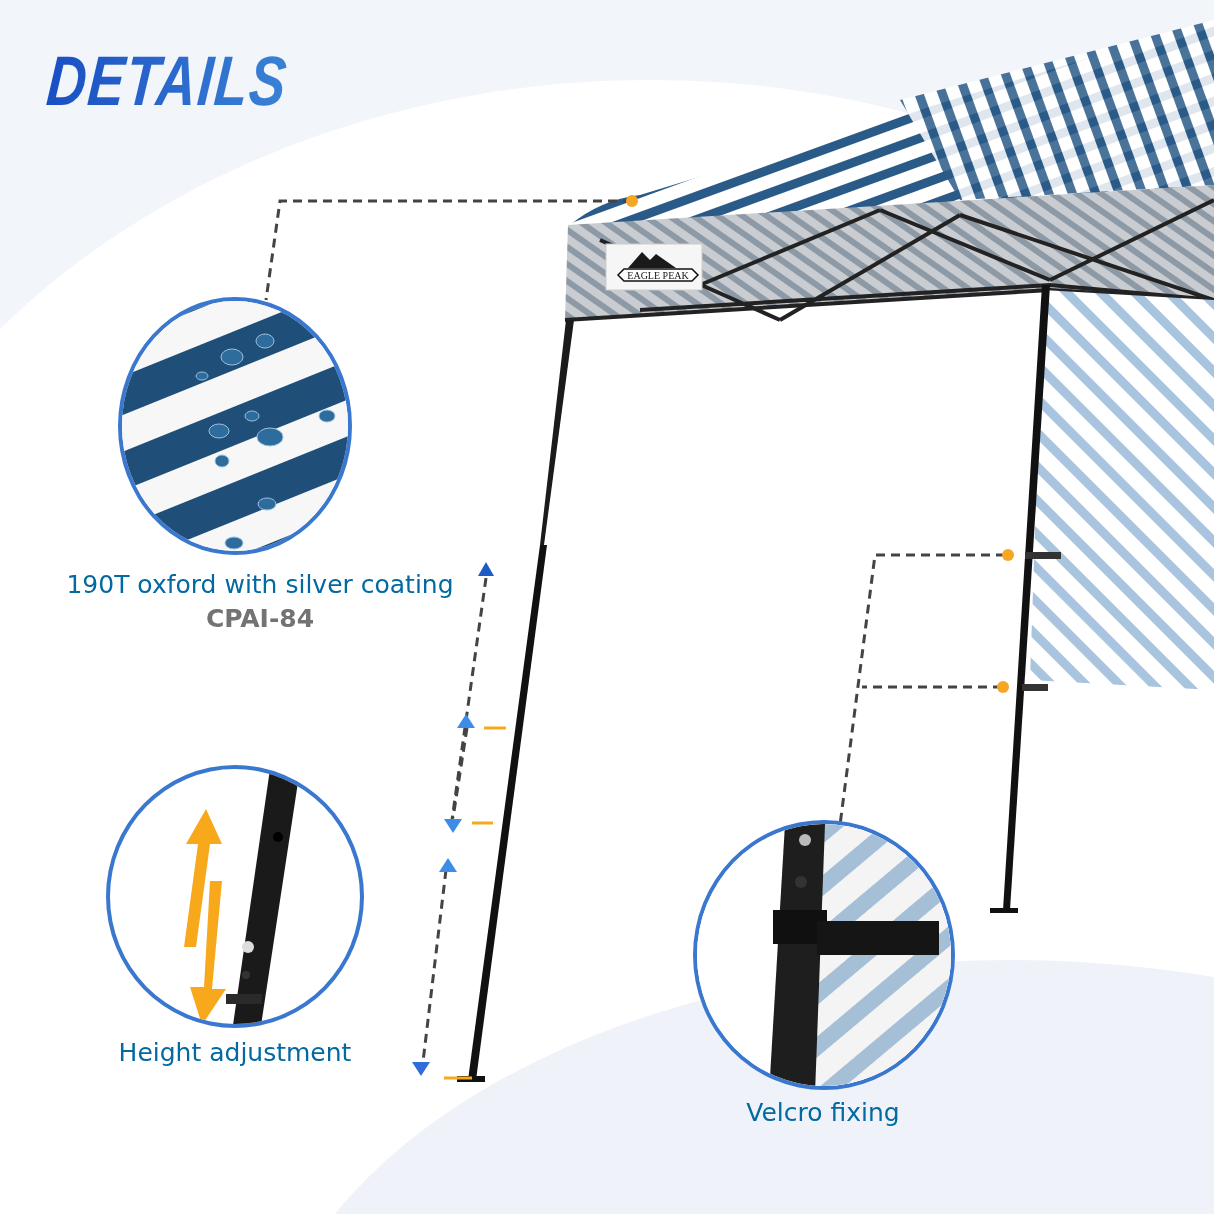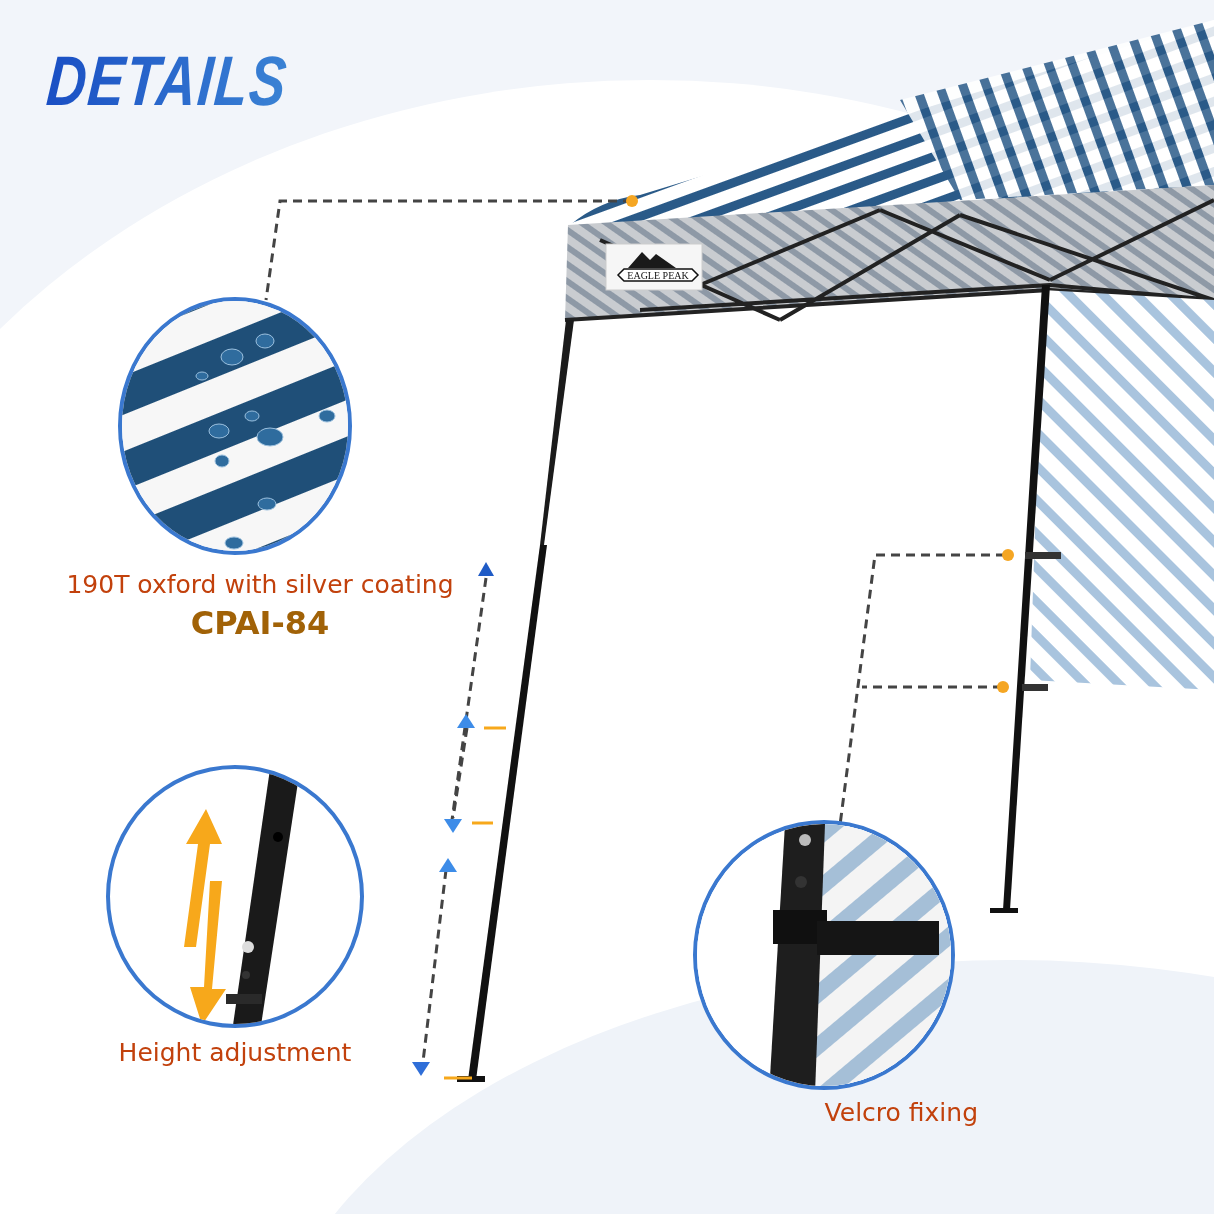--- a/index.html
+++ b/index.html
@@ -2,22 +2,22 @@
 <html><head>
 <meta charset="utf-8">
 <style>
   html,body{margin:0;padding:0;}
   body{width:1214px;height:1214px;position:relative;overflow:hidden;background:#f2f5fa;font-family:"DejaVu Sans","Liberation Sans",sans-serif;}
   .bg-white-blob{position:absolute;left:-200px;top:80px;width:1700px;height:1400px;border-radius:50%;background:#ffffff;}
   .bg-bottom-blob{position:absolute;left:260px;top:960px;width:1500px;height:900px;border-radius:50%;background:#eff3f9;}
   .title{position:absolute;left:50px;top:46px;font-family:"Liberation Sans",sans-serif;font-weight:700;font-style:italic;font-size:70px;letter-spacing:2px;color:#1c55c8;transform:scaleX(0.78) skewX(-6deg);transform-origin:left top;line-height:1;
     background:linear-gradient(90deg,#1a4fc4,#3a82d4);-webkit-background-clip:text;background-clip:text;-webkit-text-fill-color:transparent;}
   .circle{position:absolute;border:4px solid #3a78cf;border-radius:50%;overflow:hidden;background:#fff;box-sizing:border-box;}
-  .label{position:absolute;color:#c2410c;font-size:25px;font-weight:500;text-align:center;white-space:nowrap;}
-  .label-accent{position:absolute;color:#a16207;font-size:32px;font-weight:700;text-align:center;}
+  .label{position:absolute;color:#0369a1;font-size:25px;font-weight:500;text-align:center;white-space:nowrap;}
+  .label-accent{position:absolute;color:#737373;font-size:25px;font-weight:700;text-align:center;}
   svg{position:absolute;left:0;top:0;}
 </style>
 </head>
 <body>
 
 <div class="bg-white-blob"></div>
 <div class="bg-bottom-blob"></div>
 
 <div class="title">DETAILS</div>
 
@@ -142,13 +142,13 @@
     </defs>
     <rect width="262" height="270" fill="#fff"></rect>
     <rect x="118" y="0" width="144" height="270" fill="url(#vel)"></rect>
     <path d="M88 0 L128 0 L118 270 L72 270 Z" fill="#1e1e1e"></path>
     <circle cx="108" cy="16" r="6" fill="#bbb"></circle>
     <circle cx="104" cy="58" r="6" fill="#333"></circle>
     <rect x="76" y="86" width="54" height="34" fill="#101010"></rect>
     <rect x="120" y="97" width="122" height="34" fill="#151515"></rect>
   </svg>
 </div>
-<div class="label" style="left:668px;top:1098px;width:310px;text-align:right;">Velcro fixing</div>
+<div class="label" style="left:668px;top:1098px;width:310px;">Velcro fixing</div>
 
 </body></html>

